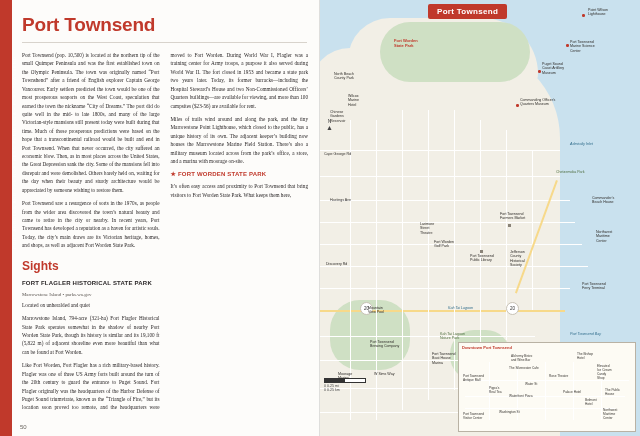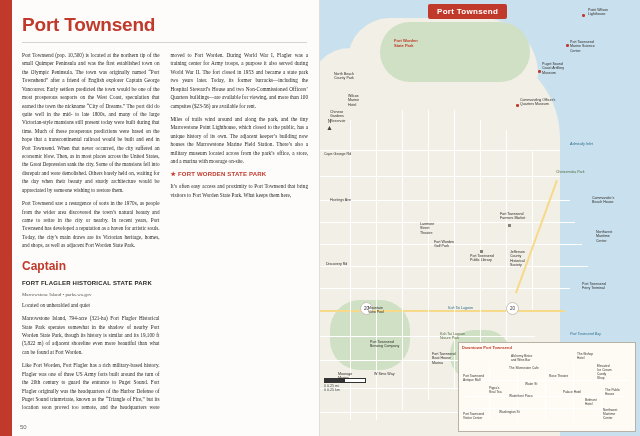--- a/index.html
+++ b/index.html
@@ -199,21 +199,21 @@
       <div class="side-tab-text">PORT ANGELES AND THE NORTHERN PENINSULA   •   PORT TOWNSEND</div>
     </div>
 
     <h1 class="title">Port Townsend</h1>
     <div class="rule"></div>
 
     <div class="cols">
       <p>Port Townsend (pop. 10,500) is located at the northern tip of the small Quimper Peninsula and was the first established town on the Olympic Peninsula. The town was originally named “Port Townshend” after a friend of English explorer Captain George Vancouver. Early settlers predicted the town would be one of the most prosperous seaports on the West Coast, speculation that earned the town the nickname “City of Dreams.” The port did do quite well in the mid- to late 1800s, and many of the large Victorian-style mansions still present today were built during that time. Much of those prosperous predictions were based on the hope that a transcontinental railroad would be built and end in Port Townsend. When that never occurred, the city suffered an economic blow. Then, as in most places across the United States, the Great Depression sank the city. Some of the mansions fell into disrepair and were demolished. Others barely held on, waiting for the day when their beauty and sturdy architecture would be appreciated by someone wishing to restore them.</p>
       <p>Port Townsend saw a resurgence of sorts in the 1970s, as people from the wider area discovered the town’s natural beauty and came to retire in the city or nearby. In recent years, Port Townsend has developed a reputation as a haven for artistic souls. Today, the city’s main draws are its Victorian heritage, homes, and shops, as well as adjacent Fort Worden State Park.</p>
 
-      <div class="sec-head">Captain</div>
+      <div class="sec-head">Sights</div>
       <div class="sub-head">FORT FLAGLER HISTORICAL STATE PARK</div>
       <div class="meta">Marrowstone Island • parks.wa.gov</div>
       <p>Located on unheralded and quiet</p>
 
       <p>Marrowstone Island, 794-acre (321-ha) Fort Flagler Historical State Park operates somewhat in the shadow of nearby Port Worden State Park, though its history is similar and its 19,100 ft (5,822 m) of adjacent shoreline even more beautiful than what can be found at Fort Worden.</p>
       <p>Like Fort Worden, Fort Flagler has a rich military-based history. Flagler was one of three US Army forts built around the turn of the 20th century to guard the entrance to Puget Sound. Fort Flagler originally was the headquarters of the Harbor Defense of Puget Sound triumvirate, known as the “Triangle of Fire,” but its location soon proved too remote, and the headquarters were moved to Fort Worden. During World War I, Flagler was a training center for Army troops, a purpose it also served during World War II. The fort closed in 1953 and became a state park two years later. Today, its former barracks—including the Hospital Steward’s House and two Non-Commissioned Officers’ Quarters buildings—are available for viewing, and more than 100 campsites ($23-56) are available for rent.</p>
       <p>Miles of trails wind around and along the park, and the tiny Marrowstone Point Lighthouse, which closed to the public, has a unique history of its own. The adjacent keeper’s building now houses the Marrowstone Marine Field Station. There’s also a military museum located across from the park’s office, a store, and a marina with moorage on-site.</p>
 
       <div class="sub-head star">
         <span class="star-glyph">★ </span><span>FORT WORDEN STATE PARK</span>

